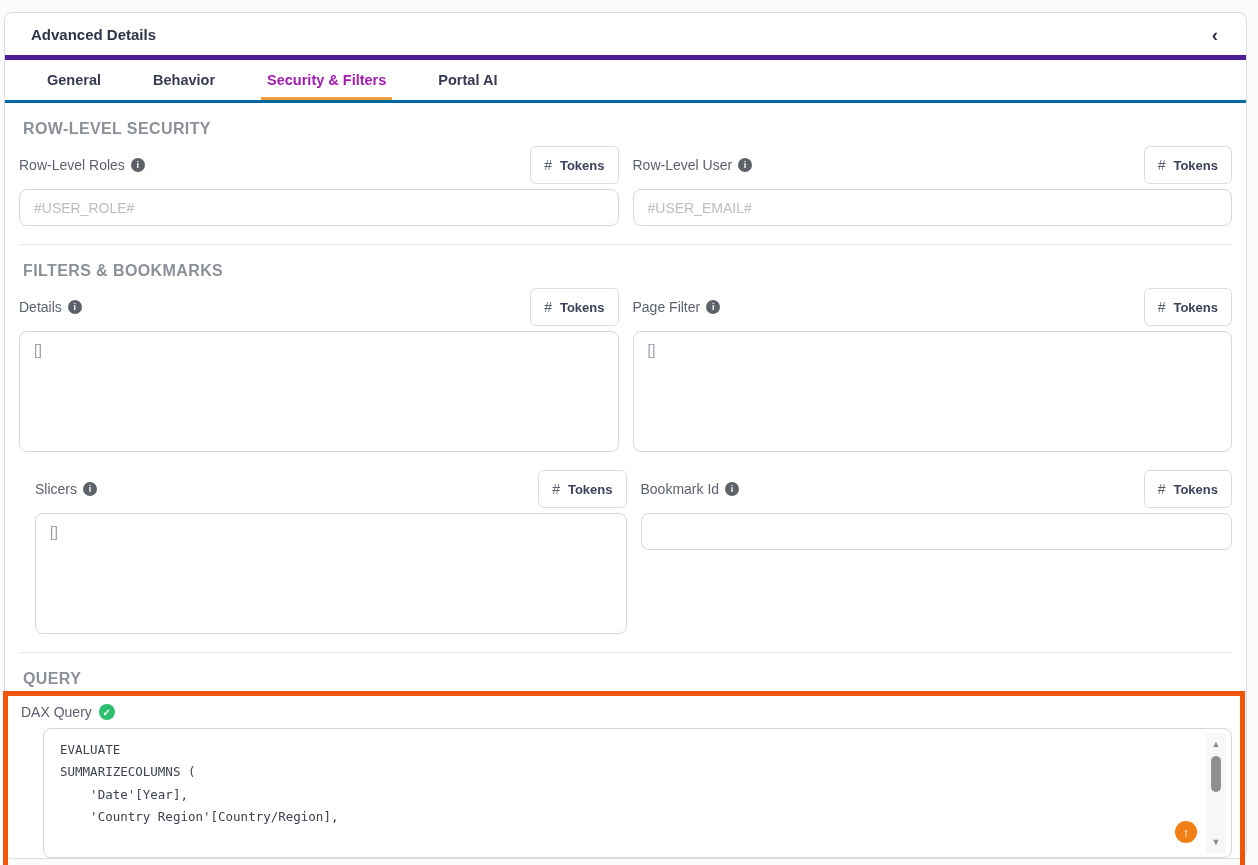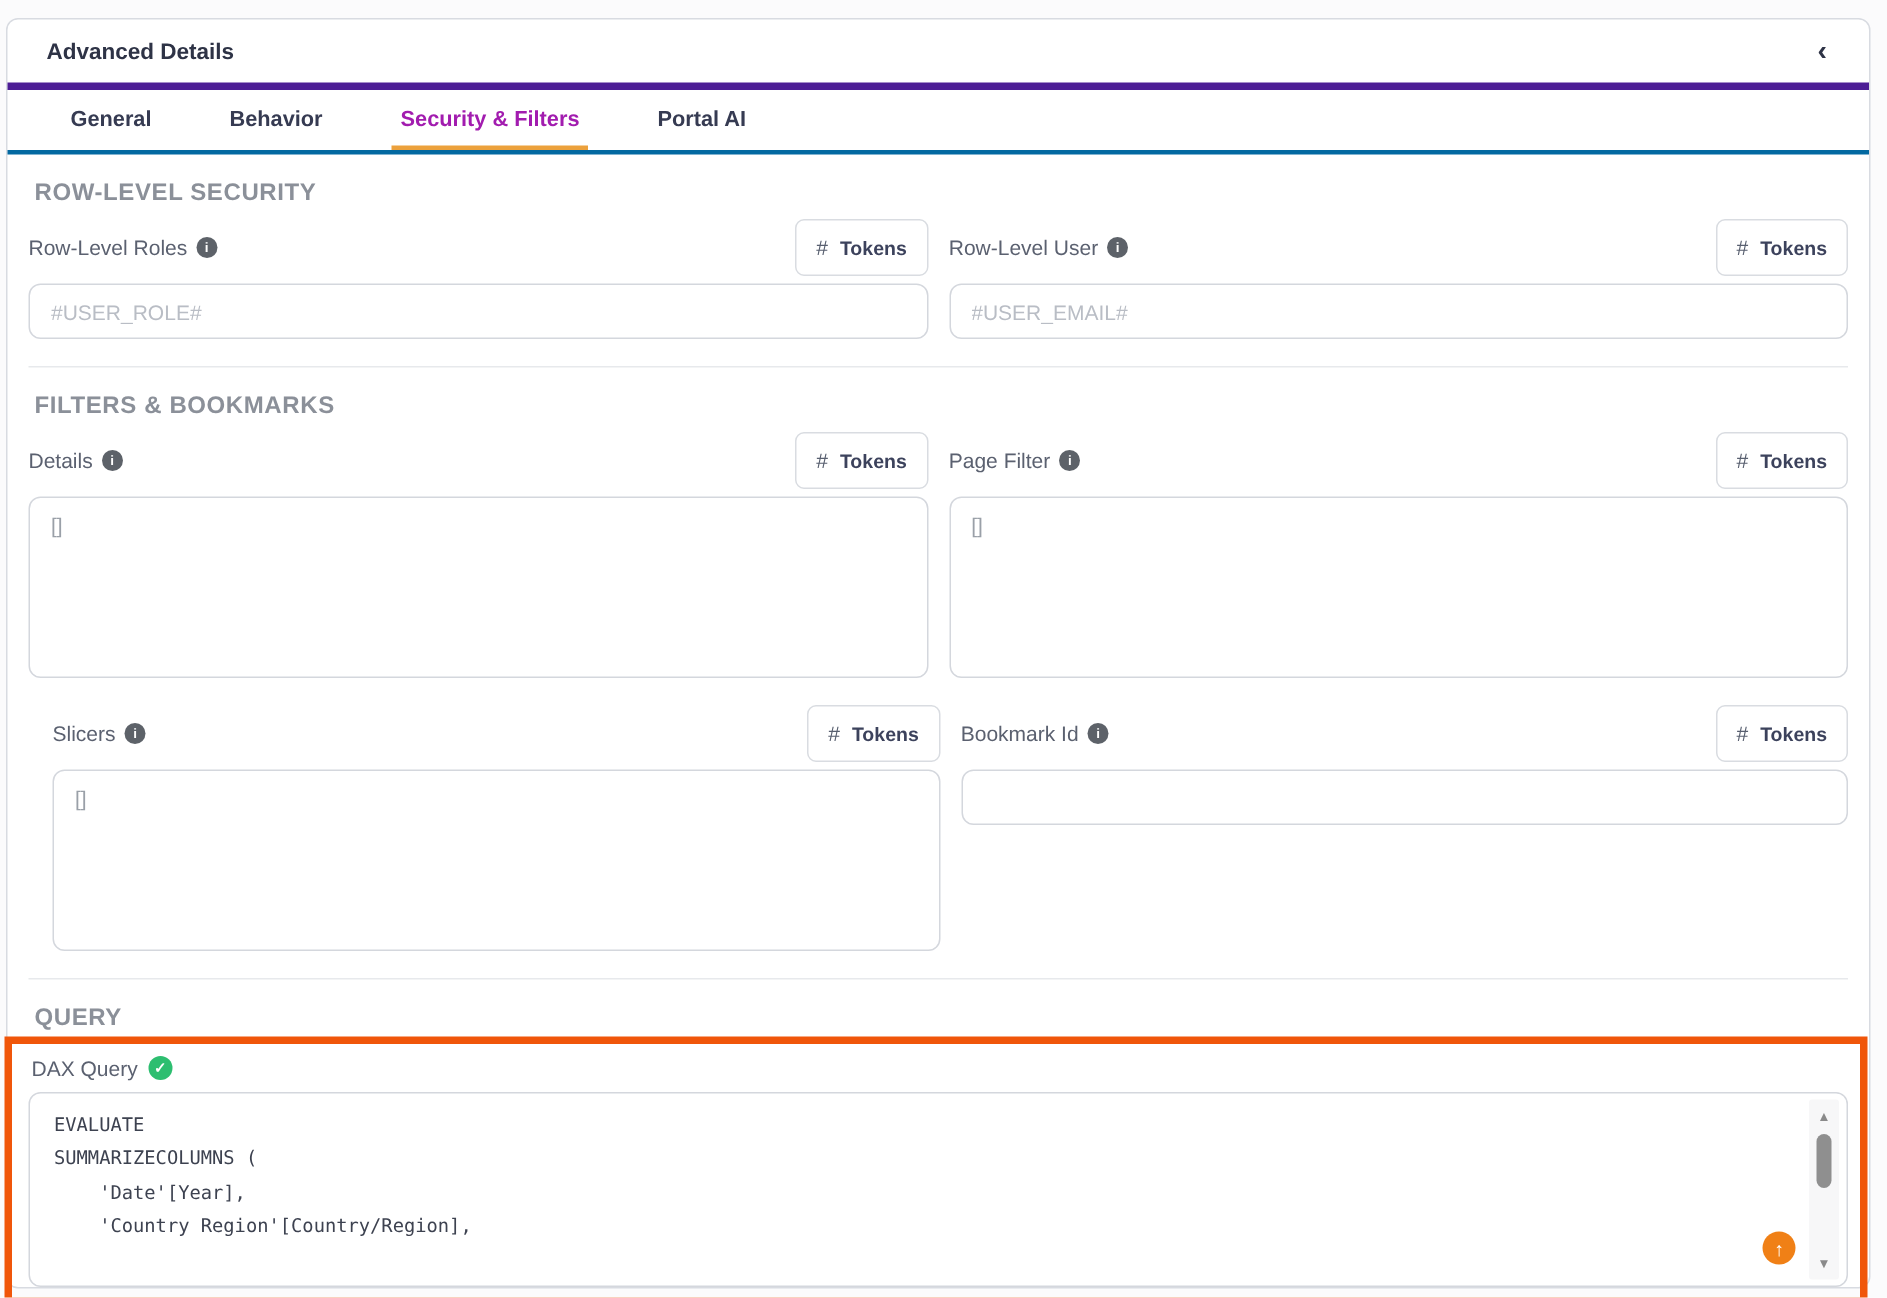--- a/index.html
+++ b/index.html
@@ -40,21 +40,21 @@
                   font-size:14px; color:#9aa0a8; font-family:inherit; resize:none; outline:none; margin-top:4px; display:block; }
 
   .query-wrap { position:relative; margin-top:13px; }
   .annotation { position:absolute; top:-10px; left:-16px; right:-13px; bottom:-12px;
                 border:5px solid #f0560a; pointer-events:none; z-index:6; }
   .dax-row { display:flex; align-items:center; gap:7px; font-size:14px; color:#5b6170; padding:3px 4px 8px 2px; }
   .check { width:16px; height:16px; border-radius:50%; background:#2dbe70; color:#fff; font-size:10px;
            font-weight:700; display:inline-flex; align-items:center; justify-content:center; }
 
   .code-panel { position:relative; border:1px solid #d4d7dd; border-radius:8px; height:130px;
-                padding:10px 44px 9px 16px; overflow:hidden; background:#fff; }
+                padding:10px 44px 9px 16px; overflow:hidden; background:#fff;margin-left:24px; }
   .code-line { font-family:"DejaVu Sans Mono",monospace; font-size:12.5px; line-height:22.4px;
                color:#3d4250; white-space:pre; }
 
   .scrollbar { position:absolute; top:4px; bottom:4px; right:5px; width:20px; background:#f7f7f8; border-radius:2px; }
   .sb-up   { position:absolute; top:6px; left:0; width:100%; text-align:center; color:#8a8a8a; font-size:9px; cursor:pointer; }
   .sb-thumb{ position:absolute; top:23px; left:5px; width:10px; height:36px; background:#8f8f8f; border-radius:5px; cursor:pointer; }
   .sb-down { position:absolute; bottom:6px; left:0; width:100%; text-align:center; color:#8a8a8a; font-size:9px; cursor:pointer; }
 
   .scroll-top { position:absolute; right:34px; bottom:14px; width:22px; height:22px; border-radius:50%;
                 background:#f08016; color:#fff; display:flex; align-items:center; justify-content:center;

